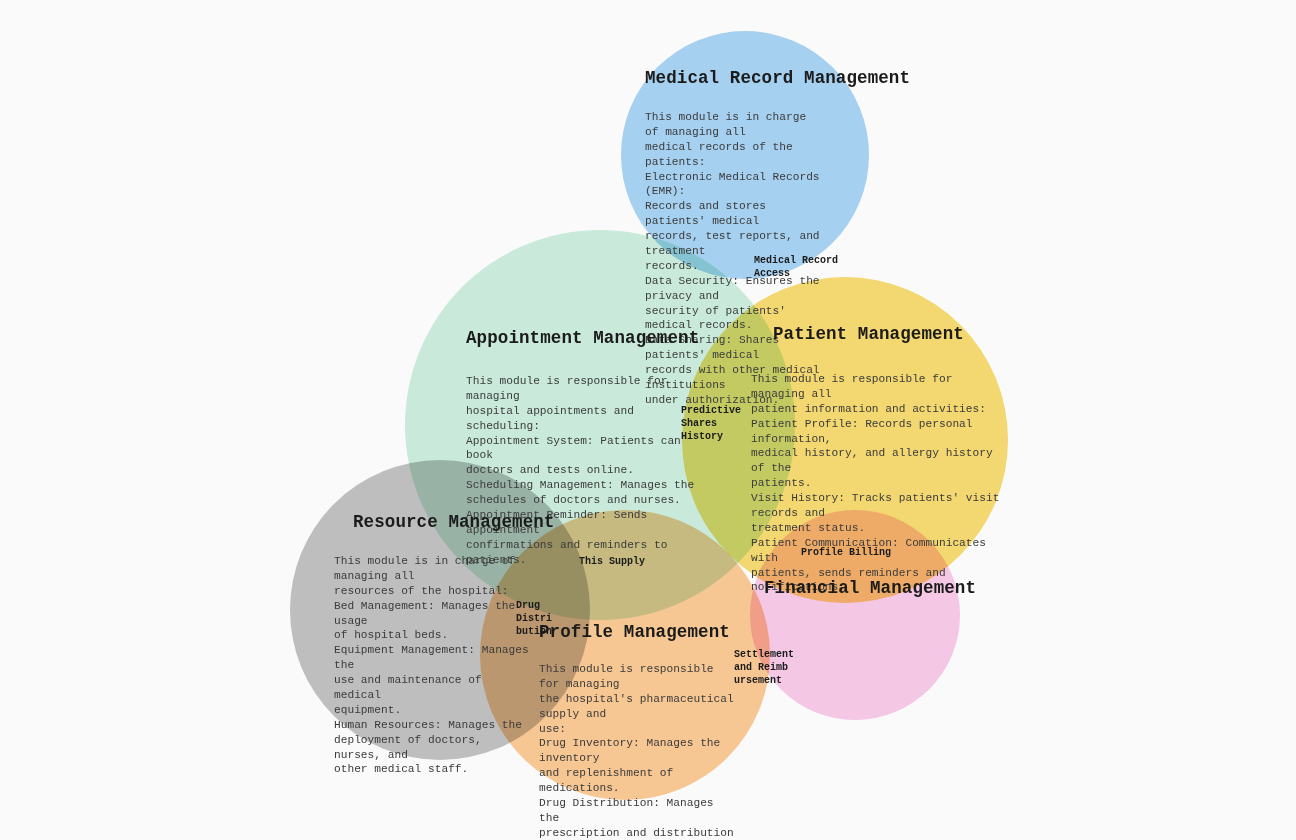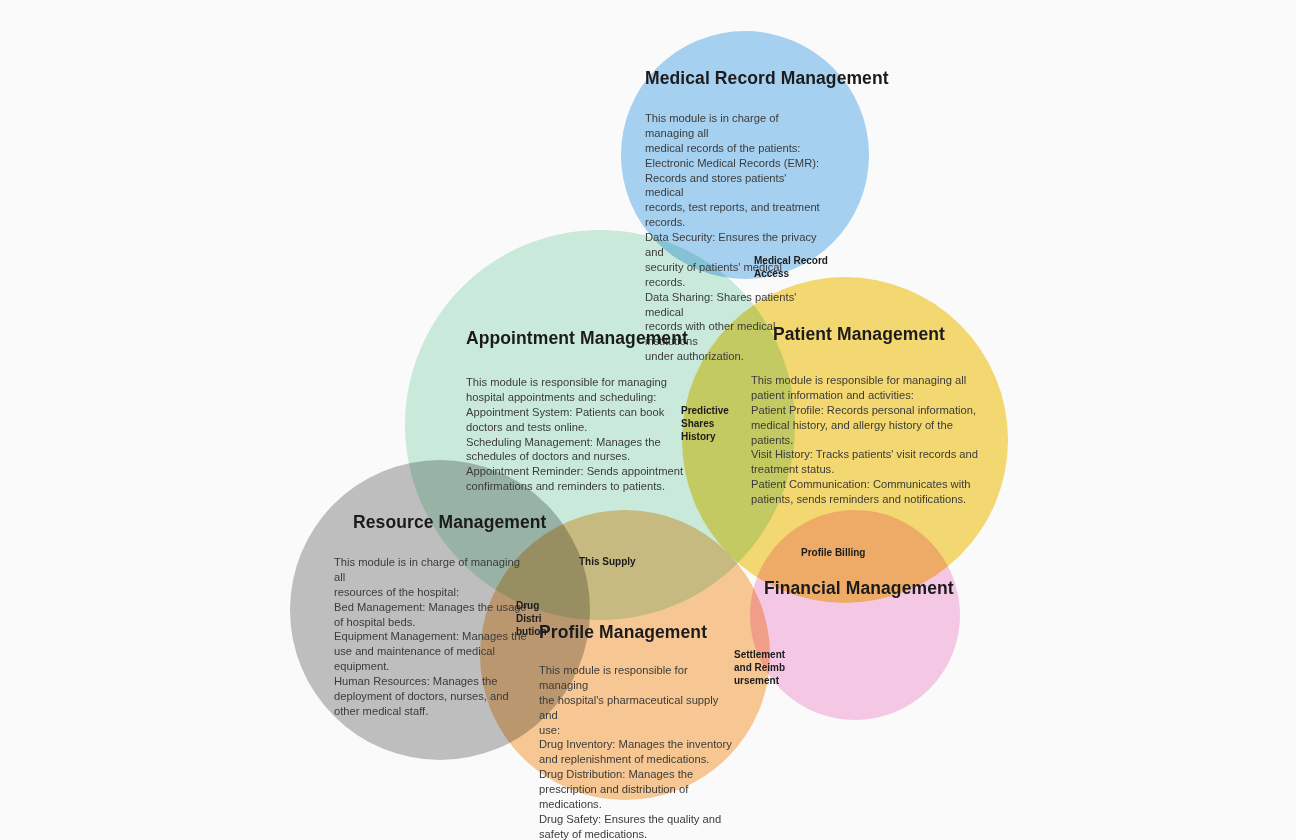--- a/index.html
+++ b/index.html
@@ -12,20 +12,21 @@
     height: 840px;
     background: #fafafa;
     font-family: "Liberation Sans", sans-serif;
     overflow: hidden;
   }
   #diagram {
     position: relative;
     width: 1048px;
     height: 840px;
     background: #fafafa;
+    font-family: Liberation Mono, monospace;
   }
   
   .venn-circles {
     position: absolute;
     left: 0;
     top: 0;
     width: 1296px;
     height: 840px;
   }
   .venn-circle {

